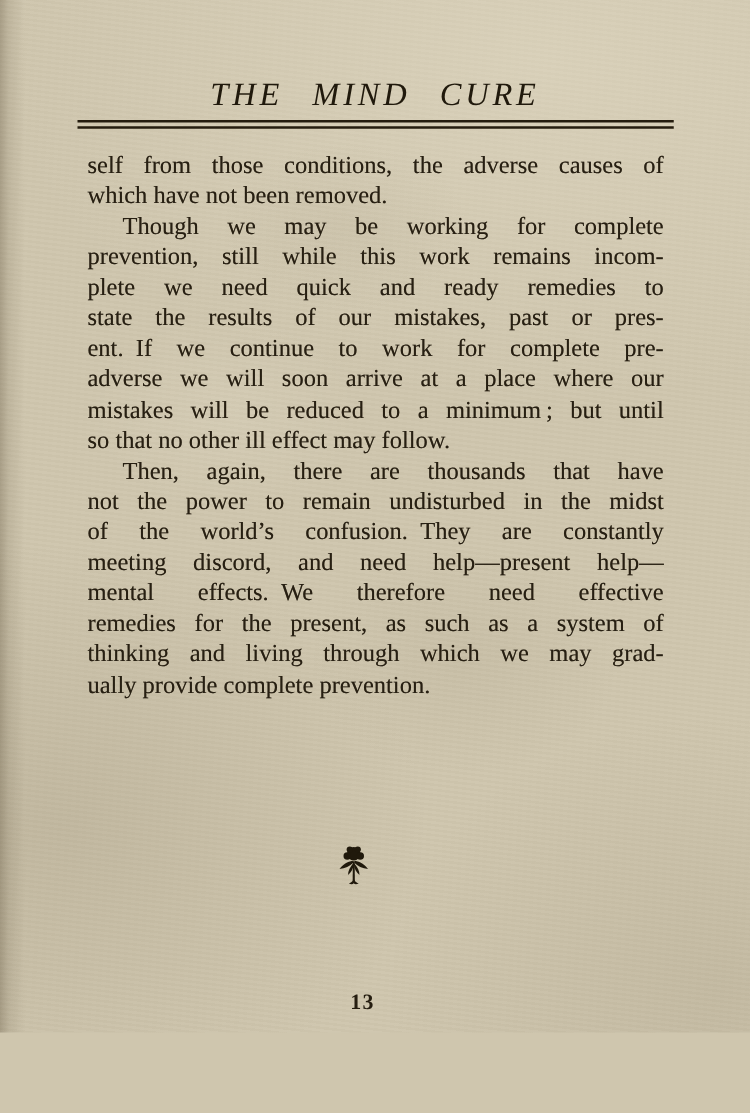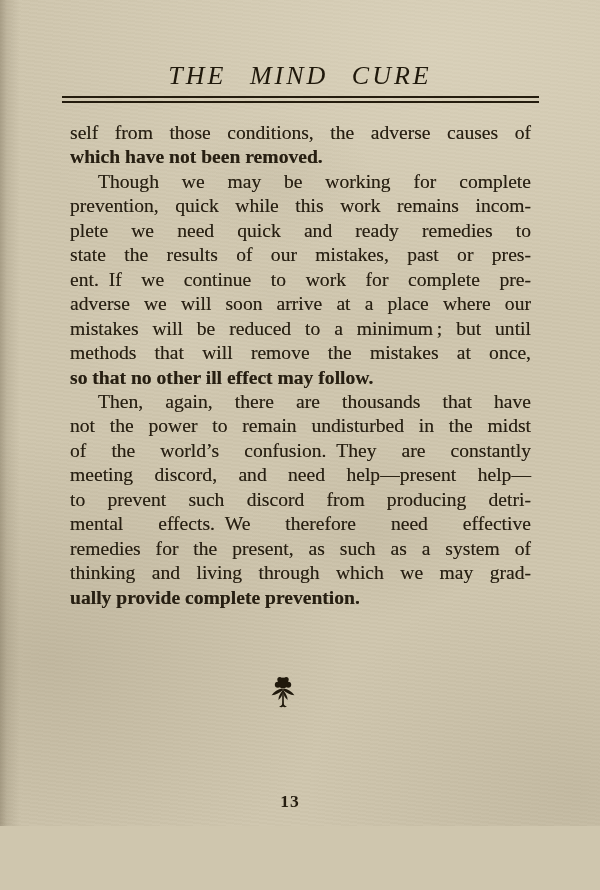--- a/index.html
+++ b/index.html
@@ -37,21 +37,21 @@
   .rule { position: absolute; left: 62px; width: 477px; background: #241c0e; }
   .rule.r1 { top: 96px; height: 2.4px; }
   .rule.r2 { top: 101px; height: 1.8px; }
   .text-block {
     position: absolute; left: 70px; top: 121px; width: 461px;
     font-size: 19.6px; line-height: 24.45px;
     color: #271f12;
     text-shadow: 0 0 0.5px rgba(39,31,18,0.55);
   }
   .line { text-align: justify; text-align-last: justify; }
-  .line.last { text-align-last: left; font-weight: bold; }
+  .line.last { text-align-last: left; }
   .line.indent { text-indent: 28px; }
   .ornament {
     position: absolute; top: 676px; left: 0; width: 100%;
     display: flex; justify-content: center;
     transform: translateX(-17px);
   }
   .pagenum {
     position: absolute; top: 791px; left: 0; width: 100%;
     text-align: center; transform: translateX(-10px);
     font-size: 17.5px; font-weight: bold; letter-spacing: 1px;
@@ -65,33 +65,31 @@
 
   <div class="title">THE MIND CURE</div>
 
   <div class="rule r1"></div>
   <div class="rule r2"></div>
 
   <div class="text-block">
       <div class="line">self from those conditions, the adverse causes of</div>
       <div class="line last">which have not been removed.</div>
       <div class="line indent">Though we may be working for complete</div>
-      <div class="line">prevention, quick while this work remains incom-</div>
+      <div class="line">prevention, still while this work remains incom-</div>
       <div class="line">plete we need quick and ready remedies to</div>
       <div class="line">state the results of our mistakes, past or pres-</div>
       <div class="line">ent. If we continue to work for complete pre-</div>
       <div class="line">adverse we will soon arrive at a place where our</div>
       <div class="line">mistakes will be reduced to a minimum ; but until</div>
-      <div class="line">methods that will remove the mistakes at once,</div>
       <div class="line last">so that no other ill effect may follow.</div>
       <div class="line indent">Then, again, there are thousands that have</div>
       <div class="line">not the power to remain undisturbed in the midst</div>
       <div class="line">of the world’s confusion. They are constantly</div>
       <div class="line">meeting discord, and need help—present help—</div>
-      <div class="line">to prevent such discord from producing detri-</div>
       <div class="line">mental effects. We therefore need effective</div>
       <div class="line">remedies for the present, as such as a system of</div>
       <div class="line">thinking and living through which we may grad-</div>
       <div class="line last">ually provide complete prevention.</div>
     </div>
 
   <div class="ornament">
     <svg width="26" height="33" viewBox="0 0 26 33">
       <g fill="#20190c">
         <circle cx="13" cy="7" r="5.4"></circle>

